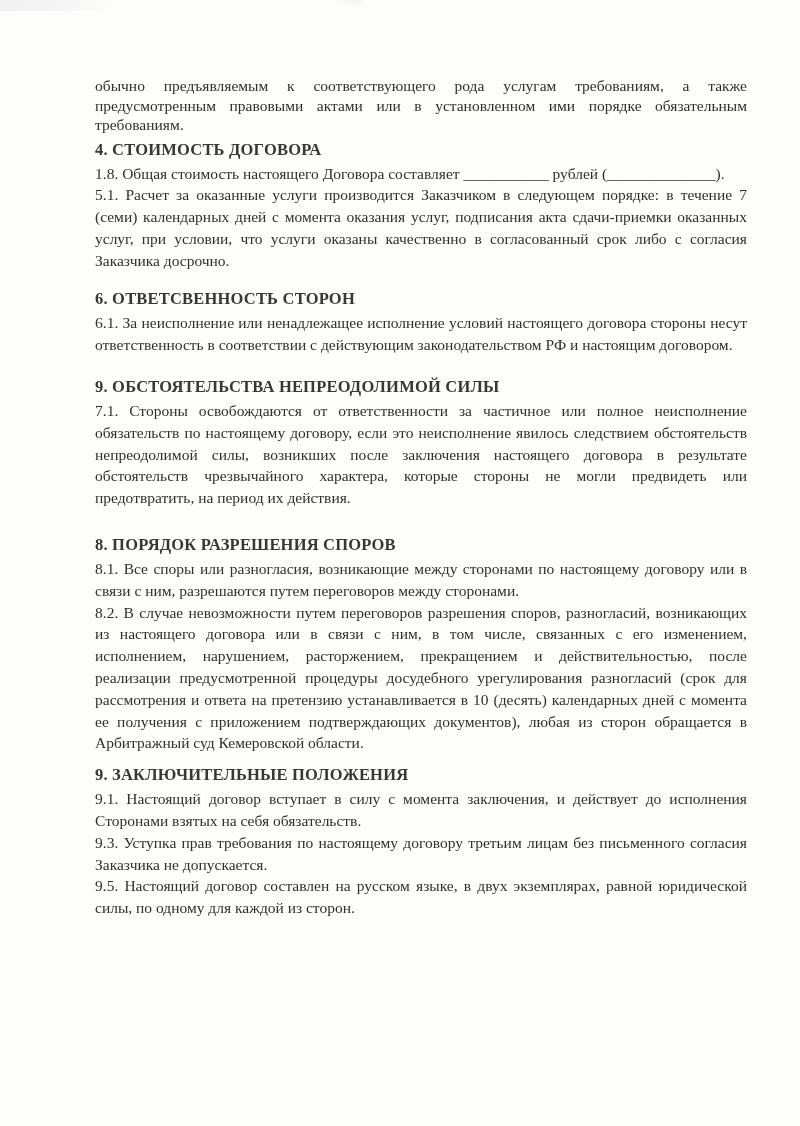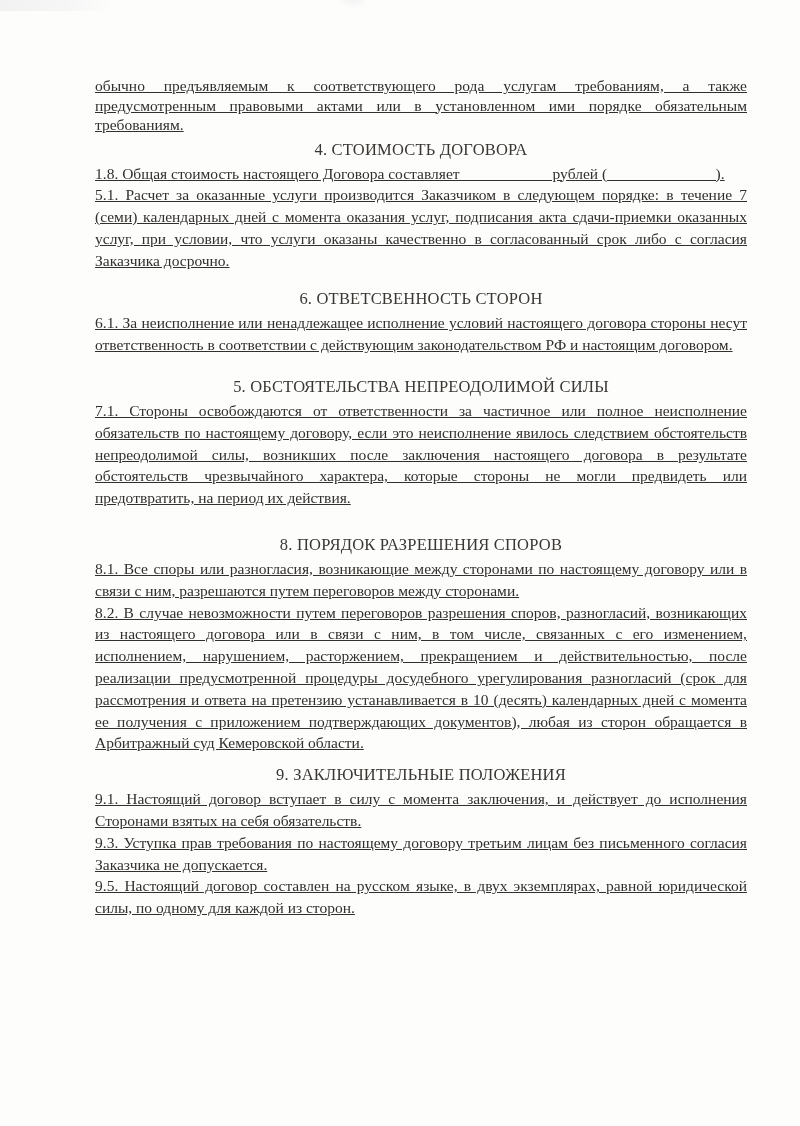--- a/index.html
+++ b/index.html
@@ -36,30 +36,28 @@
     top: 76px;
     width: 652px;
     font-family: "Liberation Serif", "DejaVu Serif", serif;
     font-size: 15.5px;
     color: #32302c;
     text-align: justify;
   }
   .body-para {
     margin: 0;
     line-height: 21.8px;
-    text-decoration: underline;
   }
   .cont-para {
     line-height: 19.5px;
   }
   section h2 {
     font-family: "Liberation Serif", "DejaVu Serif", serif;
     font-size: 16.5px;
-    font-weight: normal;
-    text-align: center;
+    font-weight: bold;
     color: #3a3733;
     letter-spacing: 0.2px;
     margin: 19px 0 3px 0;
   }
   
   #sections section:nth-child(1) h2 { margin-top: 5px; }
   #sections section:nth-child(2) h2 { margin-top: 22px; }
   #sections section:nth-child(3) h2 { margin-top: 18px; }
   #sections section:nth-child(4) h2 { margin-top: 21px; }
   #sections section:nth-child(5) h2 { margin-top: 26px; }
@@ -80,21 +78,21 @@
           <p class="body-para">1.8. Общая стоимость настоящего Договора составляет ___________ рублей (______________).</p>
         </section>
         <section>
           <p class="body-para">5.1. Расчет за оказанные услуги производится Заказчиком в следующем порядке: в течение 7 (семи) календарных дней с момента оказания услуг, подписания акта сдачи-приемки оказанных услуг, при условии, что услуги оказаны качественно в согласованный срок либо с согласия Заказчика досрочно.</p>
         </section>
         <section>
           <h2>6. ОТВЕТСВЕННОСТЬ СТОРОН</h2>
           <p class="body-para">6.1. За неисполнение или ненадлежащее исполнение условий настоящего договора стороны несут ответственность в соответствии с действующим законодательством РФ и настоящим договором.</p>
         </section>
         <section>
-          <h2>5. ОБСТОЯТЕЛЬСТВА НЕПРЕОДОЛИМОЙ СИЛЫ</h2>
+          <h2>9. ОБСТОЯТЕЛЬСТВА НЕПРЕОДОЛИМОЙ СИЛЫ</h2>
           <p class="body-para">7.1. Стороны освобождаются от ответственности за частичное или полное неисполнение обязательств по настоящему договору, если это неисполнение явилось следствием обстоя­тельств непреодолимой силы, возникших после заключения настоящего договора в результате обстоятельств чрезвычайного характера, которые стороны не могли предвидеть или предотвратить, на период их действия.</p>
         </section>
         <section>
           <h2>8. ПОРЯДОК РАЗРЕШЕНИЯ СПОРОВ</h2>
           <p class="body-para">8.1. Все споры или разногласия, возникающие между сторонами по настоящему договору или в связи с ним, разрешаются путем переговоров между сторонами.</p>
           <p class="body-para">8.2. В случае невозможности путем переговоров разрешения споров, разногласий, возникающих из настоящего договора или в связи с ним, в том числе, связанных с его изменением, исполнением, нарушением, расторжением, прекращением и действительностью, после реализации предусмотренной процедуры досудебного урегулирования разногласий (срок для рассмотрения и ответа на претензию устанавливается в 10 (десять) календарных дней с момента ее получения с приложением подтверждающих документов), любая из сторон обращается в Арбитражный суд Кемеровской области.</p>
         </section>
         <section>
           <h2>9. ЗАКЛЮЧИТЕЛЬНЫЕ ПОЛОЖЕНИЯ</h2>
           <p class="body-para">9.1. Настоящий договор вступает в силу с момента заключения, и действует до исполнения Сторонами взятых на себя обязательств.</p>

